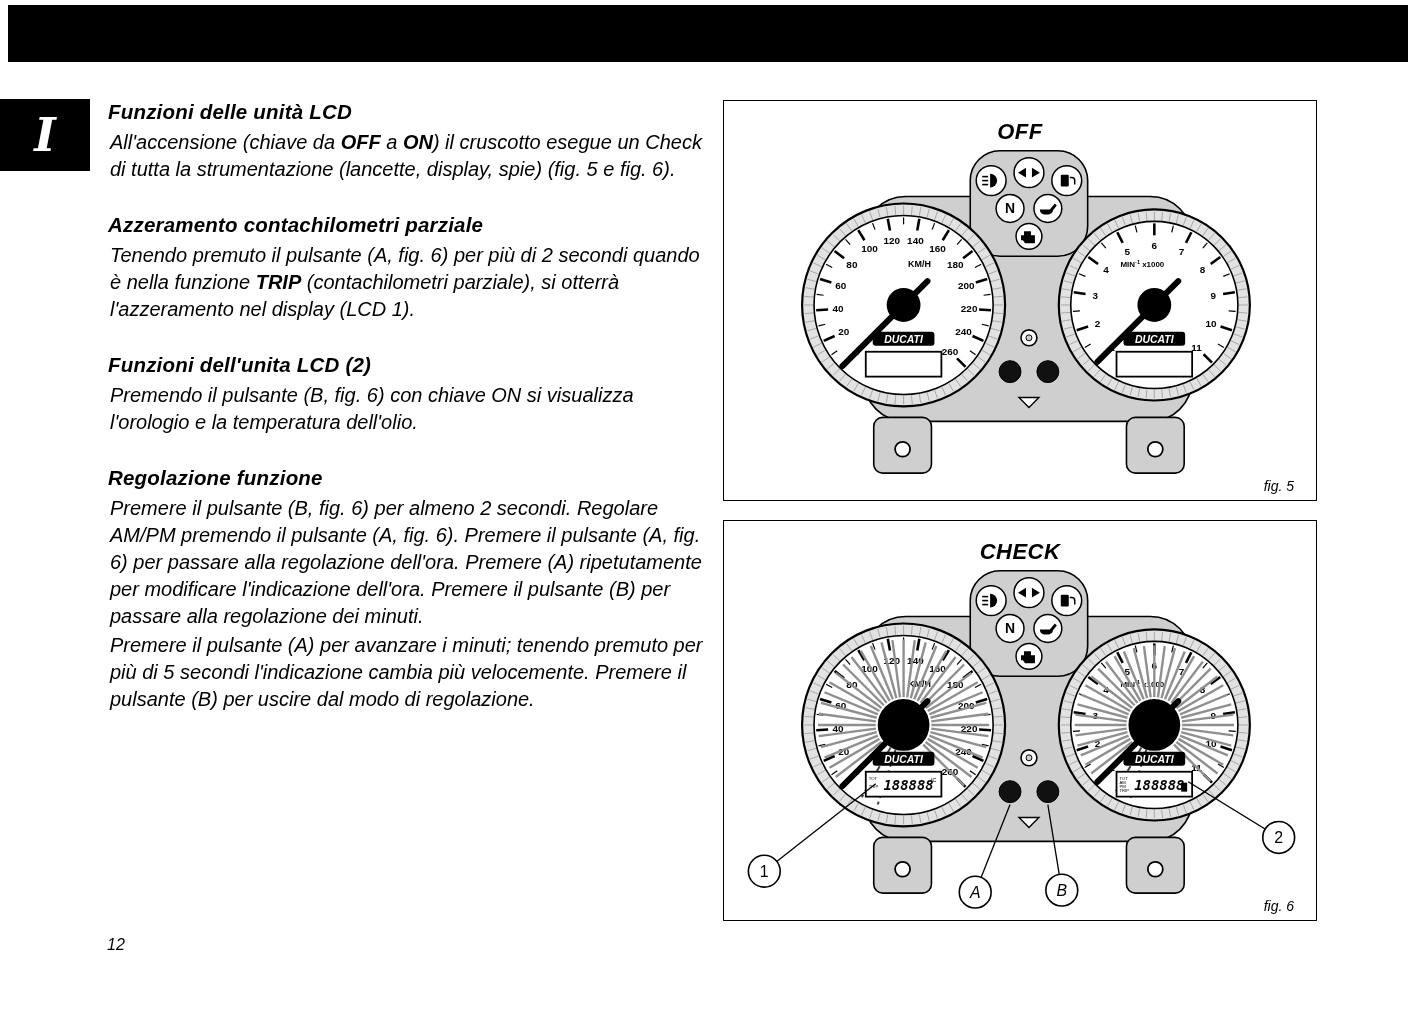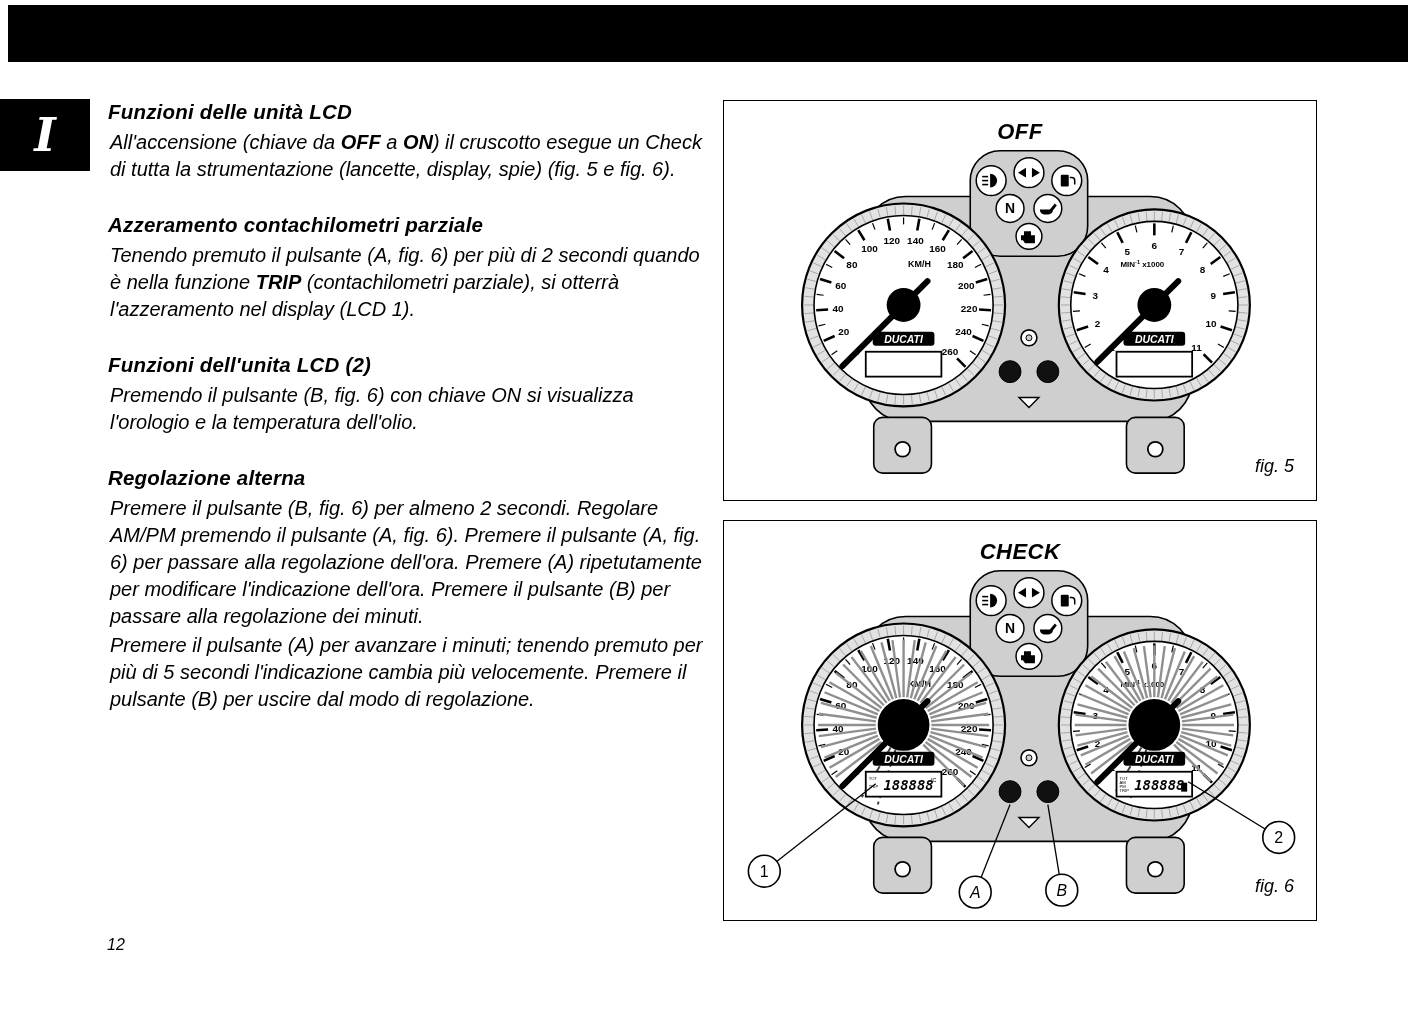--- a/index.html
+++ b/index.html
@@ -43,22 +43,22 @@
     border: 1.5px solid #000; background: #fff;
   }
   #figure-0 { top: 100px; }
   #figure-1 { top: 520px; }
   .figure svg { position: absolute; left: 0; top: 0; width: 100%; height: 100%; }
   .fig-title {
     position: absolute; top: 18px; left: 0; right: 0; text-align: center;
     font-weight: bold; font-style: italic; font-size: 22px; letter-spacing: 0.5px;
   }
   .fig-caption {
-    position: absolute; right: 22px; bottom: 23px;
-    font-style: italic; font-size: 18px; text-align: center;
+    position: absolute; right: 22px; bottom: 6px;
+    font-style: italic; font-size: 14px; text-align: center;
   }
 </style>
 </head>
 <body>
 
 <div class="top-bar"></div>
 
 <div class="section-tab">
   <span>I</span>
 </div>
@@ -72,21 +72,21 @@
     </section>
     <section>
       <h3>Azzeramento contachilometri parziale</h3>
       <p><span>Tenendo premuto il pulsante (A, fig. 6) per più di 2 secondi quando è nella funzione </span><b>TRIP</b><span> (contachilometri parziale), si otterrà l'azzeramento nel display (LCD 1).</span></p>
     </section>
     <section>
       <h3>Funzioni dell'unita LCD (2)</h3>
       <p><span>Premendo il pulsante (B, fig. 6) con chiave ON si visualizza l'orologio e la temperatura dell'olio.</span></p>
     </section>
     <section>
-      <h3>Regolazione alterna</h3>
+      <h3>Regolazione funzione</h3>
       <p><span>Premere il pulsante (B, fig. 6) per almeno 2 secondi. Regolare AM/PM premendo il pulsante (A, fig. 6). Premere il pulsante (A, fig. 6) per passare alla regolazione dell'ora. Premere (A) ripetutamente per modificare l'indicazione dell'ora. Premere il pulsante (B) per passare alla regolazione dei minuti.</span></p>
       <p><span>Premere il pulsante (A) per avanzare i minuti; tenendo premuto per più di 5 secondi l'indicazione cambia più velocemente. Premere il pulsante (B) per uscire dal modo di regolazione.</span></p>
     </section>
   </div>
 
 <div class="page-number">12</div>
 
 <div class="figure" id="figure-0">
   <svg id="svg-0" viewBox="0 0 594 401">
       <g>

